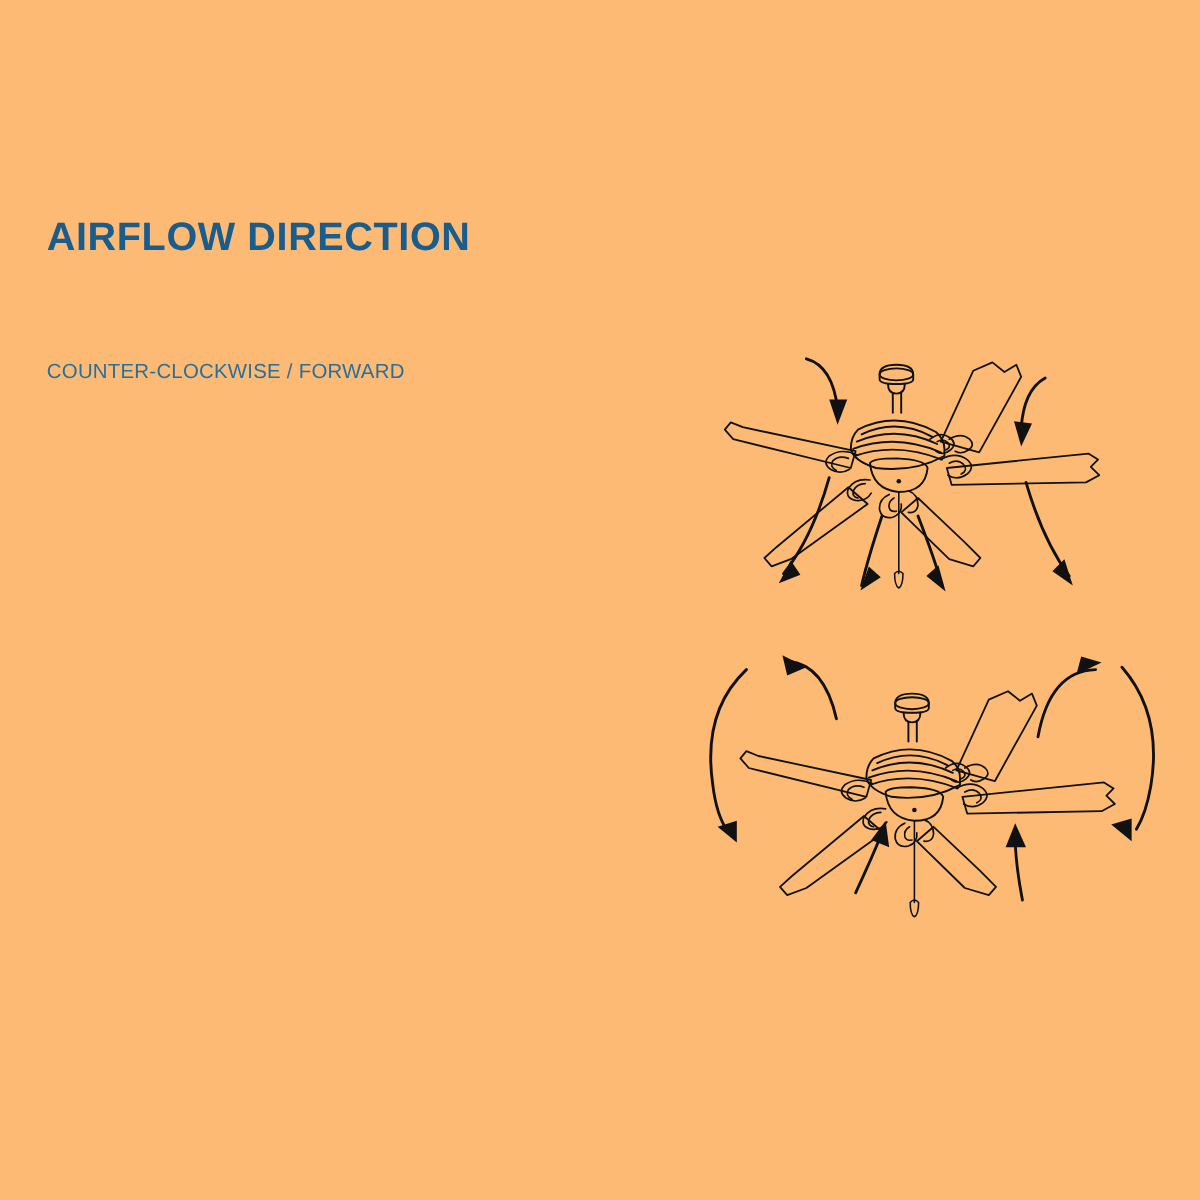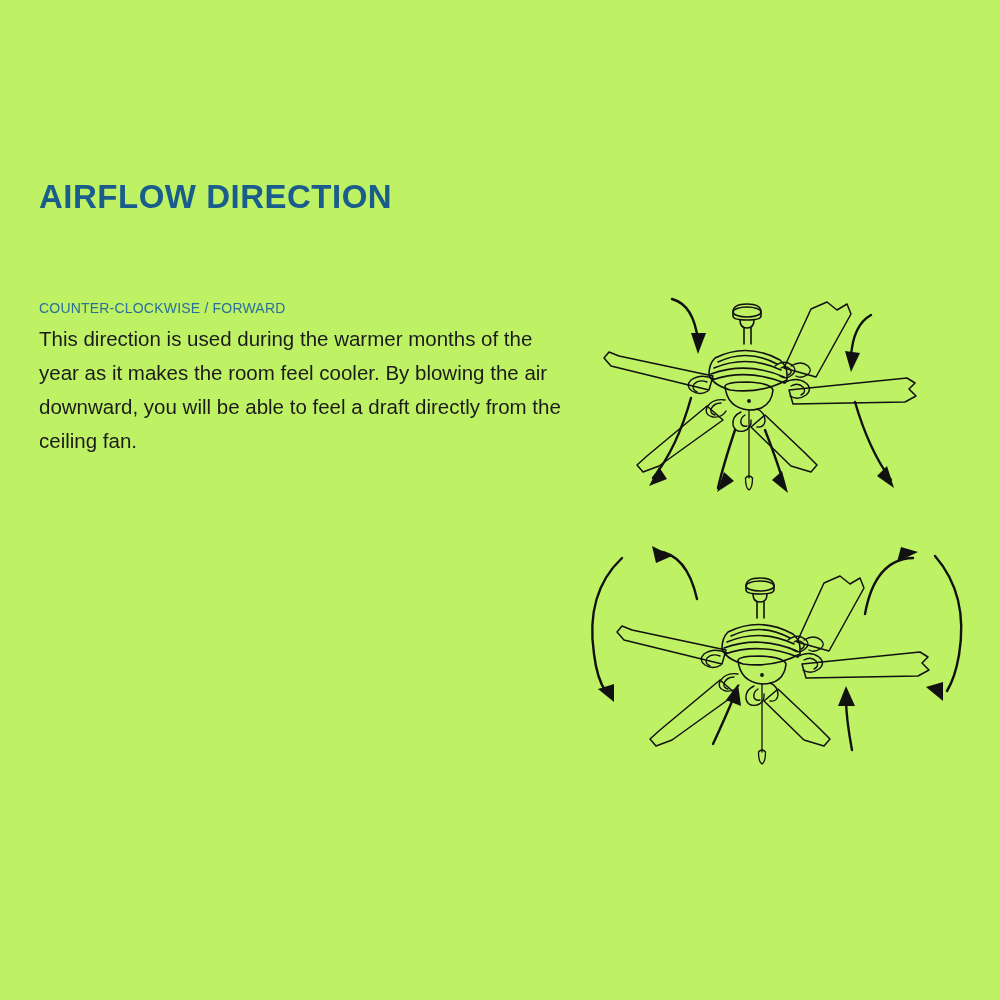--- a/index.html
+++ b/index.html
@@ -12,21 +12,21 @@
     width: 1000px;
     height: 1000px;
     font-family: "Liberation Sans", sans-serif;
     overflow: hidden;
     position: relative;
   }
   #page {
     position: relative;
     width: 1000px;
     height: 1000px;
-    background: #bef264;
+    background: #fdba74;
     text-decoration: underline;
   }
   #page-title {
     position: absolute;
     left: 39px;
     top: 178px;
     font-size: 33px;
     font-weight: bold;
     letter-spacing: 0.5px;
     color: #1a5c8c;
@@ -35,21 +35,21 @@
   }
   .section {
     position: absolute;
     left: 39px;
     width: 525px;
   }
   #section-forward { top: 300px; }
   #section-reverse { top: 558px; }
 
   .section-heading {
-    font-size: 14px;
+    font-size: 17px;
     color: #2a6f9b;
     letter-spacing: 0.2px;
     font-weight: normal;
     margin: 0 0 6px 0;
     font-family: "Liberation Sans", sans-serif;
     white-space: nowrap;
   }
   .section-body {
     font-size: 20.5px;
     line-height: 34px;
@@ -76,21 +76,20 @@
 </style>
 </head>
 <body>
 
 <div id="page">
 
   <div id="page-title">AIRFLOW DIRECTION</div>
 
   <div class="section" id="section-forward">
     <p class="section-heading">COUNTER-CLOCKWISE / FORWARD</p>
-    <p class="section-body">This direction is used during the warmer months of the year as it makes the room feel cooler. By blowing the air downward, you will be able to feel a draft directly from the ceiling fan.</p>
   </div>
 
   <div class="fan-figure" id="fan-forward">
     <svg viewBox="0 0 390 240" xmlns="http://www.w3.org/2000/svg">
       <g fill="none" stroke="#111111" stroke-width="1.6" stroke-linecap="round" stroke-linejoin="round">
 
         <g>
 
           <path d="M158 30 Q158 22 172 22 Q186 22 186 30 L186 34 Q186 38 172 38 Q158 38 158 34 Z"></path>
           <ellipse cx="172" cy="30" rx="14" ry="5"></ellipse>

